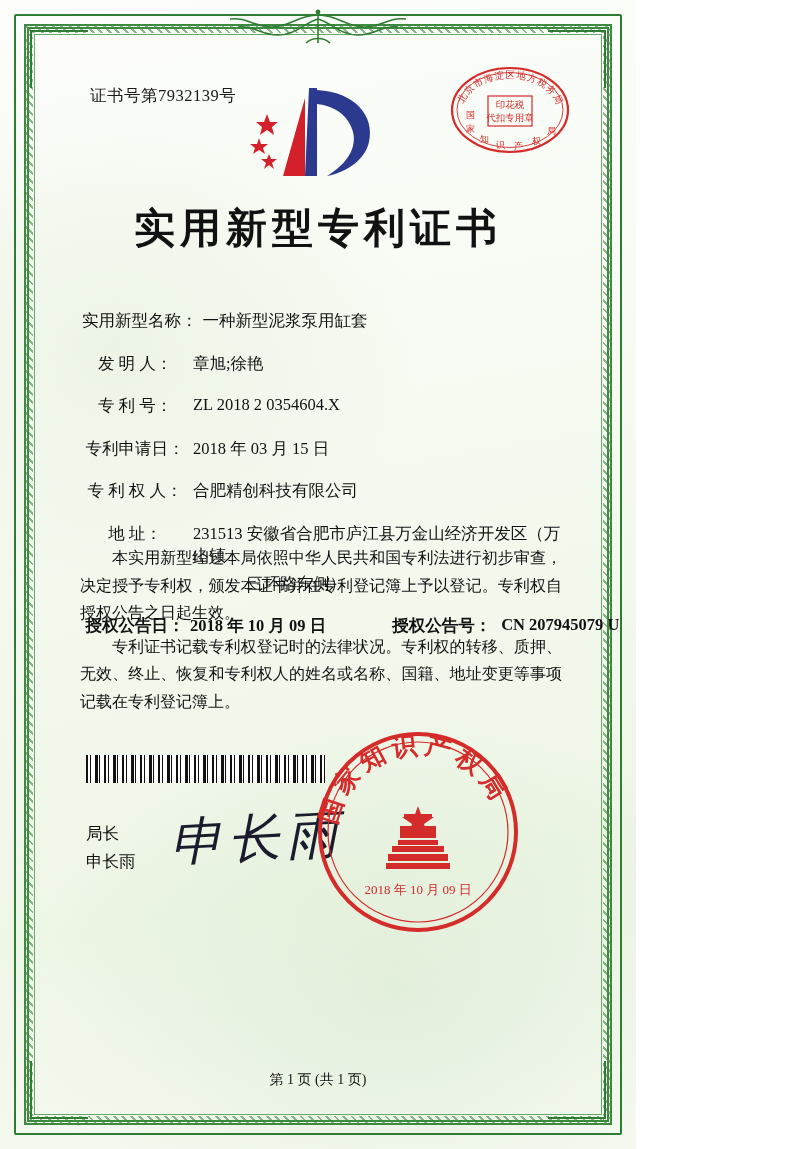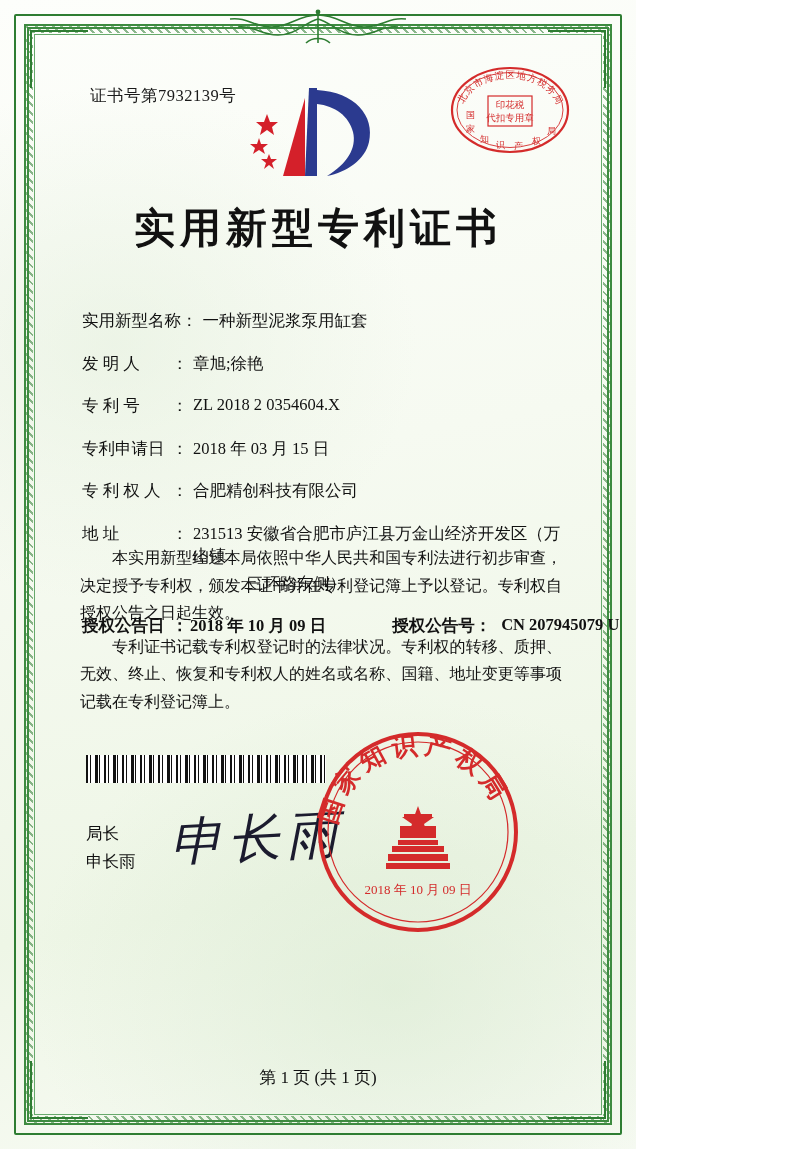--- a/index.html
+++ b/index.html
@@ -83,21 +83,21 @@
   .fields {
     position: absolute; left: 30px; right: 20px; top: 258px;
   }
   .f-row {
     display: flex; align-items: flex-start;
     margin-bottom: 20.5px;
     font-size: 16.5px; color: #111;
   }
   .f-label {
     flex: 0 0 108px;
-    display: flex; justify-content: space-between;
+    display: flex; justify-content: center;
     letter-spacing: 0px;
     white-space: nowrap;
   }
   .f-label.tight { letter-spacing: 0; }
   .f-colon { margin: 0 2px 0 0; }
   .f-value { flex: 1 1 auto; padding-left: 3px; }
   .f-value .line2 { display: block; margin-top: 6px; padding-left: 54px; }
   .row-split { display: flex; font-weight: bold; }
   .row-split .half { display: flex; }
   .row-split .half.second { margin-left: 66px; gap: 8px; }
@@ -129,21 +129,21 @@
     font-style: italic; letter-spacing: 6px;
     transform: rotate(-3deg);
   }
   
   .stamp-round {
     position: absolute; right: 62px; top: 676px;
     width: 208px; height: 208px;
   }
   .footer {
     position: absolute; left: 0; right: 0; bottom: 8px;
-    text-align: center; font-size: 17px; color: #111;
+    text-align: center; font-size: 14px; color: #111;
   }
   .svgtext { font-family: "Liberation Serif", serif; }
 </style>
 </head>
 <body>
 
 <div id="page">
 
   <div class="border-outer"></div>
   <div class="guilloche"></div>

